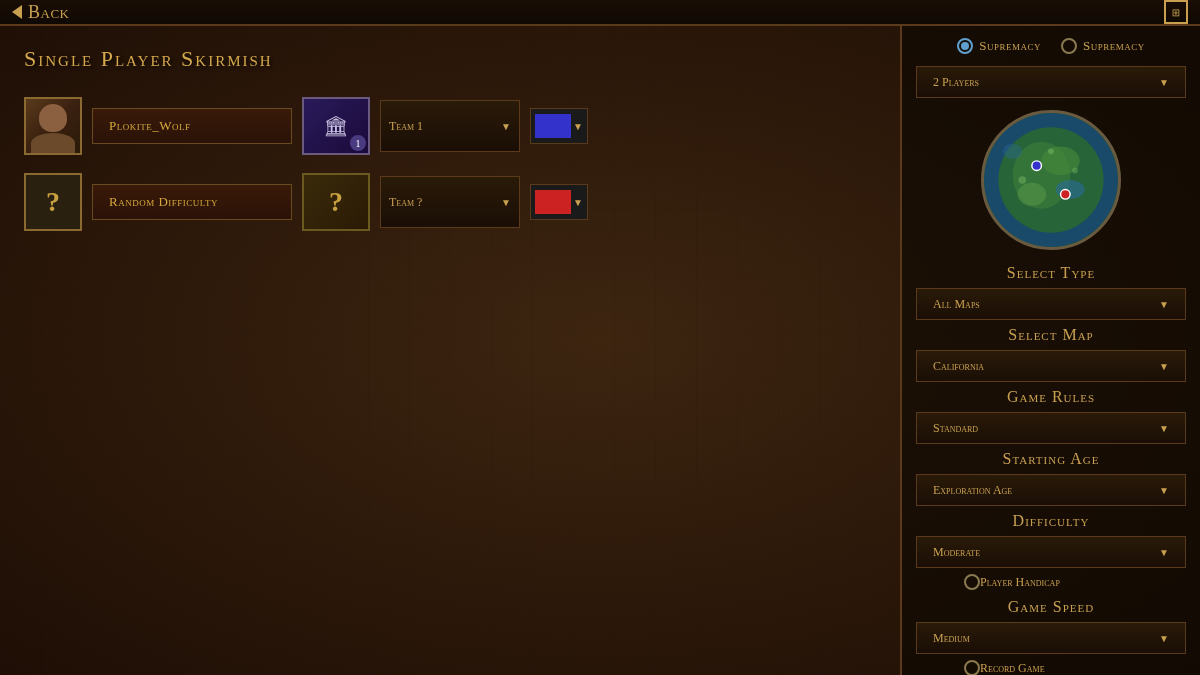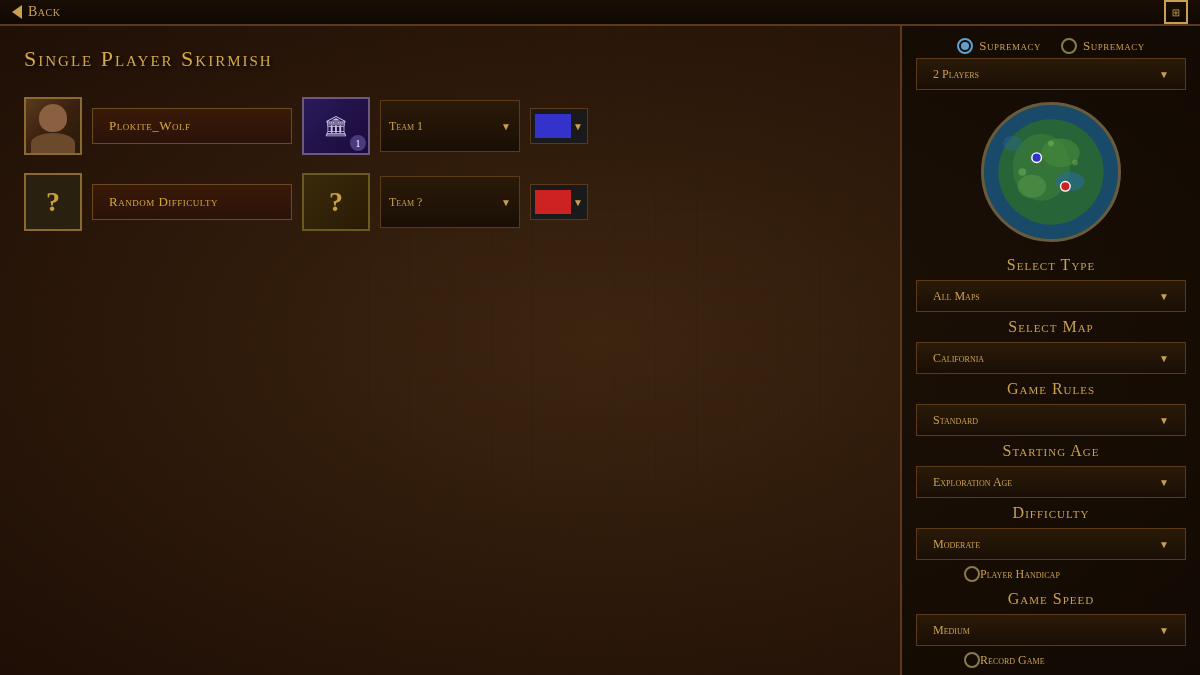--- a/index.html
+++ b/index.html
@@ -58,21 +58,21 @@
       padding: 0 12px;
       position: relative;
       z-index: 10;
     }
 
     .back-button {
       display: flex;
       align-items: center;
       gap: 6px;
       color: #c8a050;
-      font-size: 14px;
+      font-size: 18px;
       cursor: pointer;
       letter-spacing: 0.5px;
       font-variant: small-caps;
     }
 
     .back-arrow {
       width: 0;
       height: 0;
       border-top: 7px solid transparent;
       border-bottom: 7px solid transparent;
@@ -288,21 +288,21 @@
       flex-direction: column;
       gap: 4px;
     }
 
     
     .mode-row {
       display: flex;
       align-items: center;
       gap: 20px;
       justify-content: center;
-      margin-bottom: 0;
+      margin-bottom: 8px;
     }
 
     .mode-option {
       display: flex;
       align-items: center;
       gap: 6px;
       cursor: pointer;
       color: #c8a050;
       font-size: 13px;
       font-variant: small-caps;

